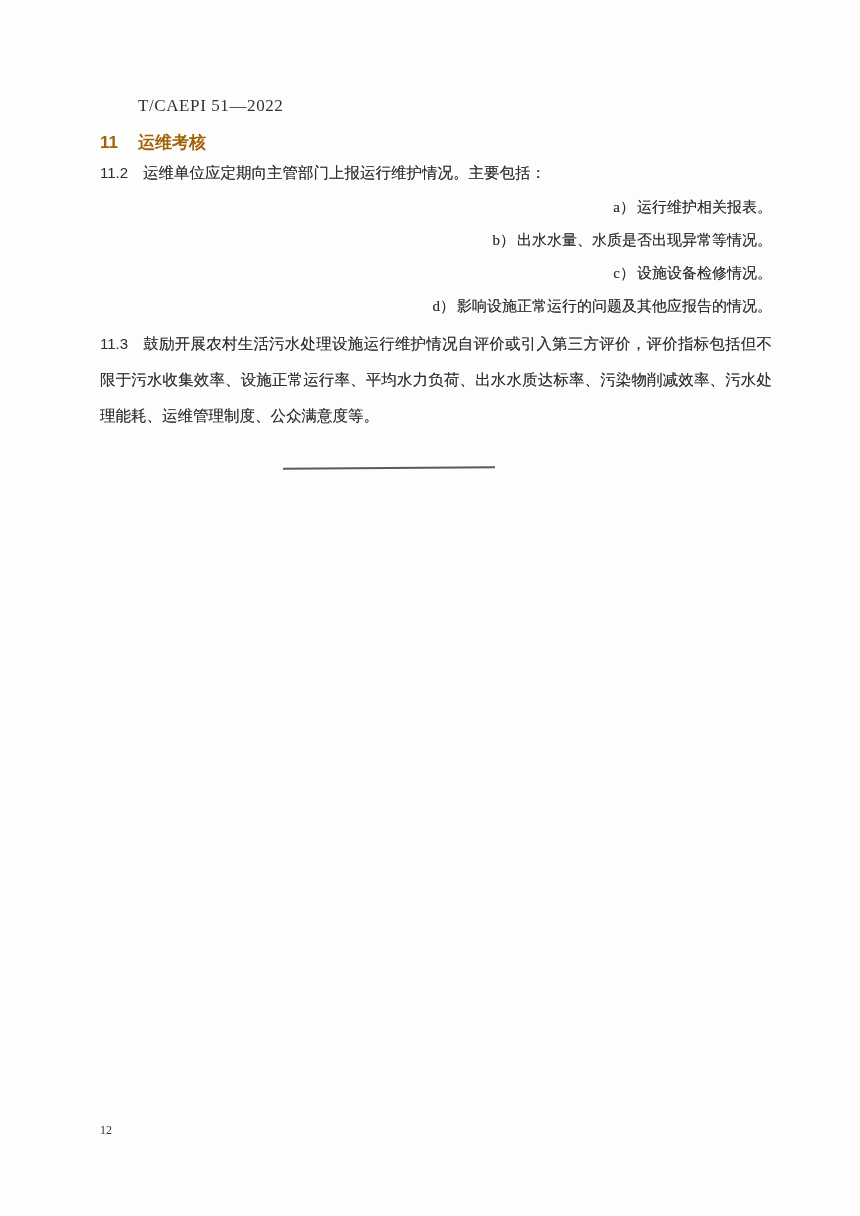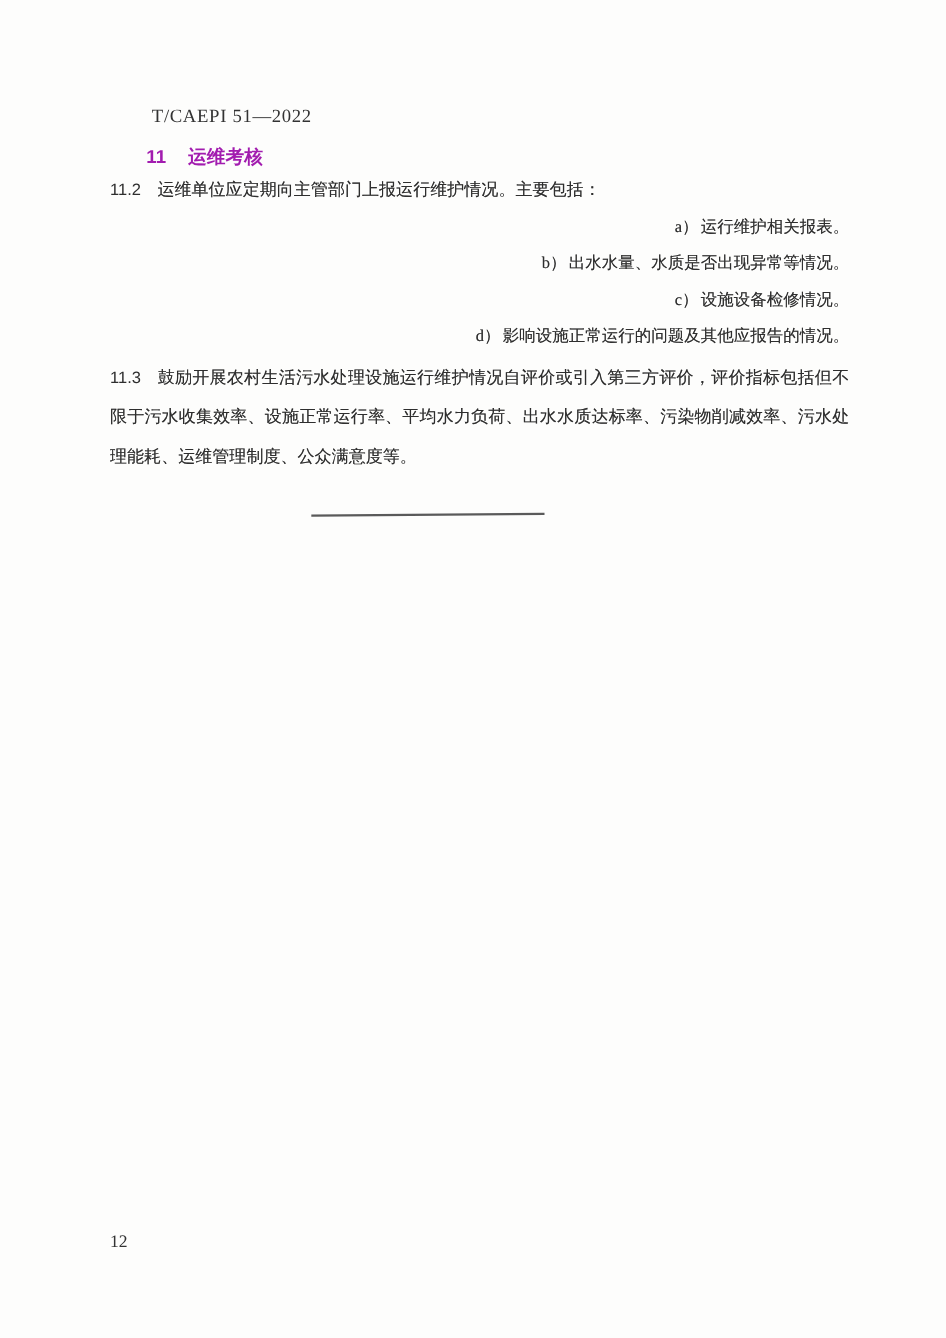--- a/index.html
+++ b/index.html
@@ -31,22 +31,21 @@
     color: #333;
     white-space: pre;
     margin-left: 38px;
   }
   .section-heading {
     margin-top: 16px;
     font-family: "Liberation Sans", "DejaVu Sans", sans-serif;
     font-weight: bold;
     font-size: 17px;
     line-height: 22px;
-    color: #a21caf;
-    margin-left: 33px;
+    color: #a16207;
   }
   .section-heading .sec-num {
     display: inline-block;
     margin-right: 20px;
   }
   .clause {
     margin: 0;
     font-size: 15.5px;
     line-height: 37px;
     text-align: justify;
@@ -84,21 +83,21 @@
     margin: 33px 0 0 183px;
     width: 212px;
     height: 2px;
     background: #5a5a5a;
     transform: rotate(-0.45deg);
   }
   .page-number {
     position: absolute;
     left: 100px;
     top: 1120px;
-    font-size: 16px;
+    font-size: 12px;
     line-height: 20px;
     color: #333;
   }
 </style>
 </head>
 <body>
 
 <div class="page">
   <div class="content">
 

